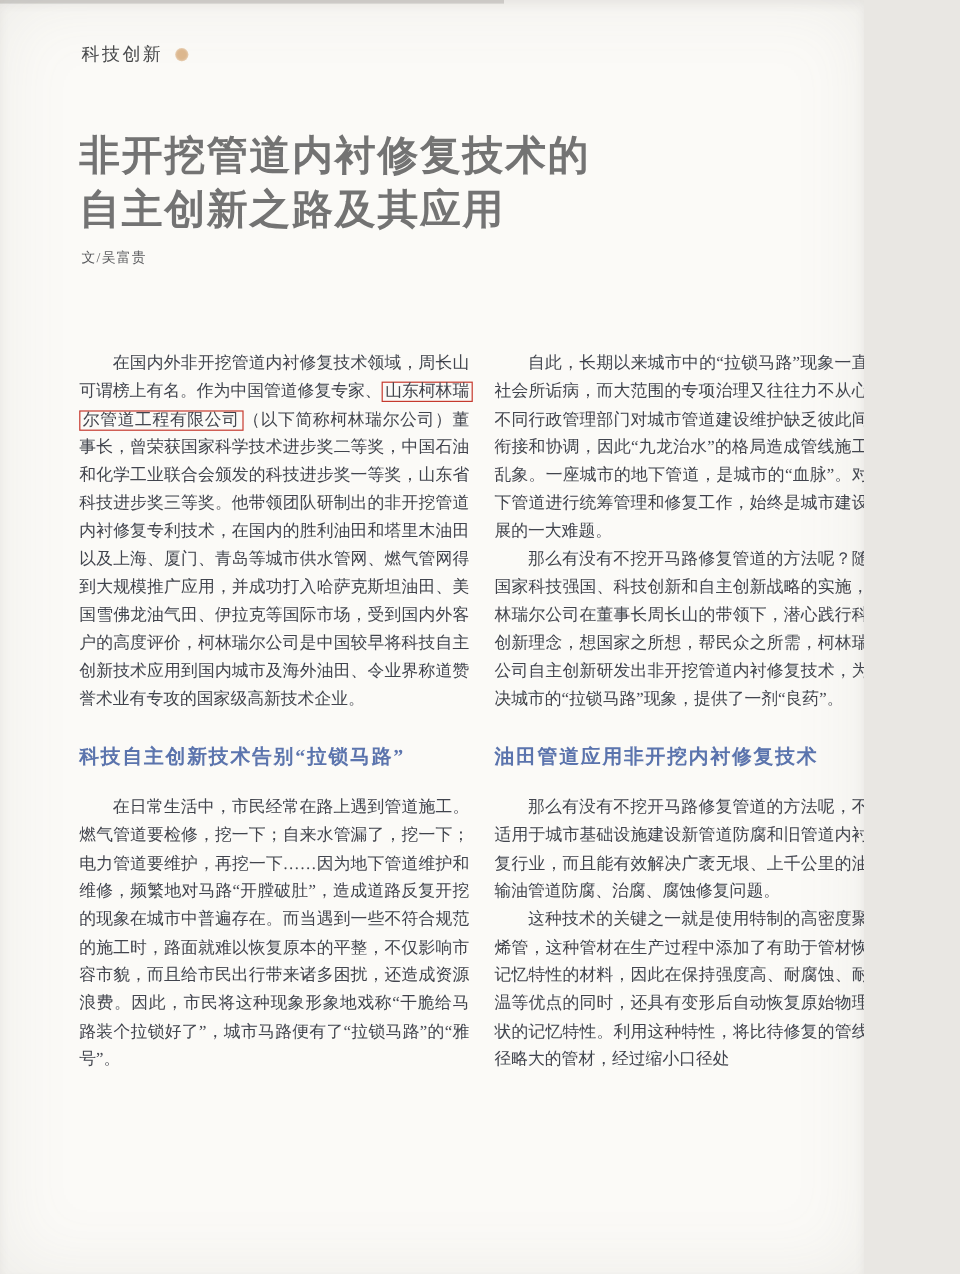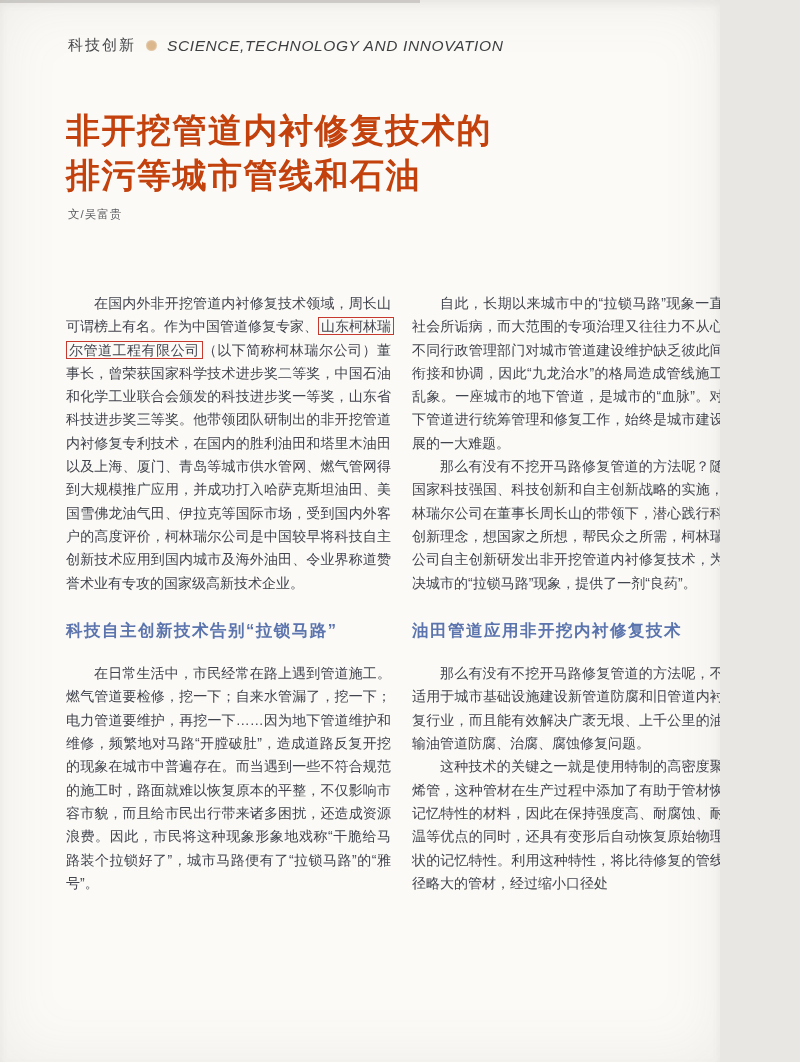--- a/index.html
+++ b/index.html
@@ -7,20 +7,21 @@
     width:800px;height:1062px;
     background:#e9e7e3;
     font-family:"Liberation Sans","DejaVu Sans",sans-serif;
   }
   .page{
     position:relative;
     width:720px;height:1062px;
     background:#fbfaf7;
     overflow:hidden;
     box-shadow:inset 0 0 60px rgba(120,115,105,0.10), inset 0 4px 8px rgba(100,95,90,0.08);
+    font-family:Liberation Serif, serif;
   }
   
   .header{
     position:absolute;left:68px;top:36px;
     display:flex;align-items:center;gap:10px;
     color:#4a4b4d;
   }
   .header .cn{
     font-size:15px;letter-spacing:2px;color:#47484a;
   }
@@ -30,21 +31,21 @@
     box-shadow:inset 0 0 2px rgba(255,255,255,0.7);
   }
   .header .en{
     font-size:15.5px;font-style:italic;letter-spacing:0.6px;
     color:#3e3f41;white-space:nowrap;
   }
   
   .title{
     position:absolute;left:66px;top:108px;
     font-size:34px;line-height:45px;font-weight:700;
-    letter-spacing:1.5px;color:#c2410c;
+    letter-spacing:1.5px;color:#737373;
   }
   .byline{
     position:absolute;left:68px;top:207px;
     font-size:11.5px;color:#5a5b5e;letter-spacing:1px;
   }
   
   .col{
     position:absolute;top:292px;
     font-size:14px;line-height:23.3px;
     color:#41444d;text-align:justify;
@@ -72,26 +73,25 @@
 </style>
 </head>
 <body>
 
 <div class="page">
   <div class="scan-edge-top"></div>
 
   <div class="header">
     <span class="cn">科技创新</span>
     <span class="badge"></span>
-    <span class="en">SCIENCE,TECHNOLOGY AND INNOVATION</span>
   </div>
 
   <div class="title">
     <div>非开挖管道内衬修复技术的</div>
-    <div>排污等城市管线和石油</div>
+    <div>自主创新之路及其应用</div>
   </div>
 
   <div class="byline">文/吴富贵</div>
 
   <div class="col col-left">
     <p><span>在国内外非开挖管道内衬修复技术领域，周长山可谓榜上有名。作为中国管道修复专家、</span><span class="hl-box">山东柯林瑞尔管道工程有限公司</span><span>（以下简称柯林瑞尔公司）董事长，曾荣获国家科学技术进步奖二等奖，中国石油和化学工业联合会颁发的科技进步奖一等奖，山东省科技进步奖三等奖。他带领团队研制出的非开挖管道内衬修复专利技术，在国内的胜利油田和塔里木油田以及上海、厦门、青岛等城市供水管网、燃气管网得到大规模推广应用，并成功打入哈萨克斯坦油田、美国雪佛龙油气田、伊拉克等国际市场，受到国内外客户的高度评价，柯林瑞尔公司是中国较早将科技自主创新技术应用到国内城市及海外油田、令业界称道赞誉术业有专攻的国家级高新技术企业。</span></p>
     <p class="section-heading">科技自主创新技术告别“拉锁马路”</p>
     <p>在日常生活中，市民经常在路上遇到管道施工。燃气管道要检修，挖一下；自来水管漏了，挖一下；电力管道要维护，再挖一下……因为地下管道维护和维修，频繁地对马路“开膛破肚”，造成道路反复开挖的现象在城市中普遍存在。而当遇到一些不符合规范的施工时，路面就难以恢复原本的平整，不仅影响市容市貌，而且给市民出行带来诸多困扰，还造成资源浪费。因此，市民将这种现象形象地戏称“干脆给马路装个拉锁好了”，城市马路便有了“拉锁马路”的“雅号”。</p>
   </div>
 

